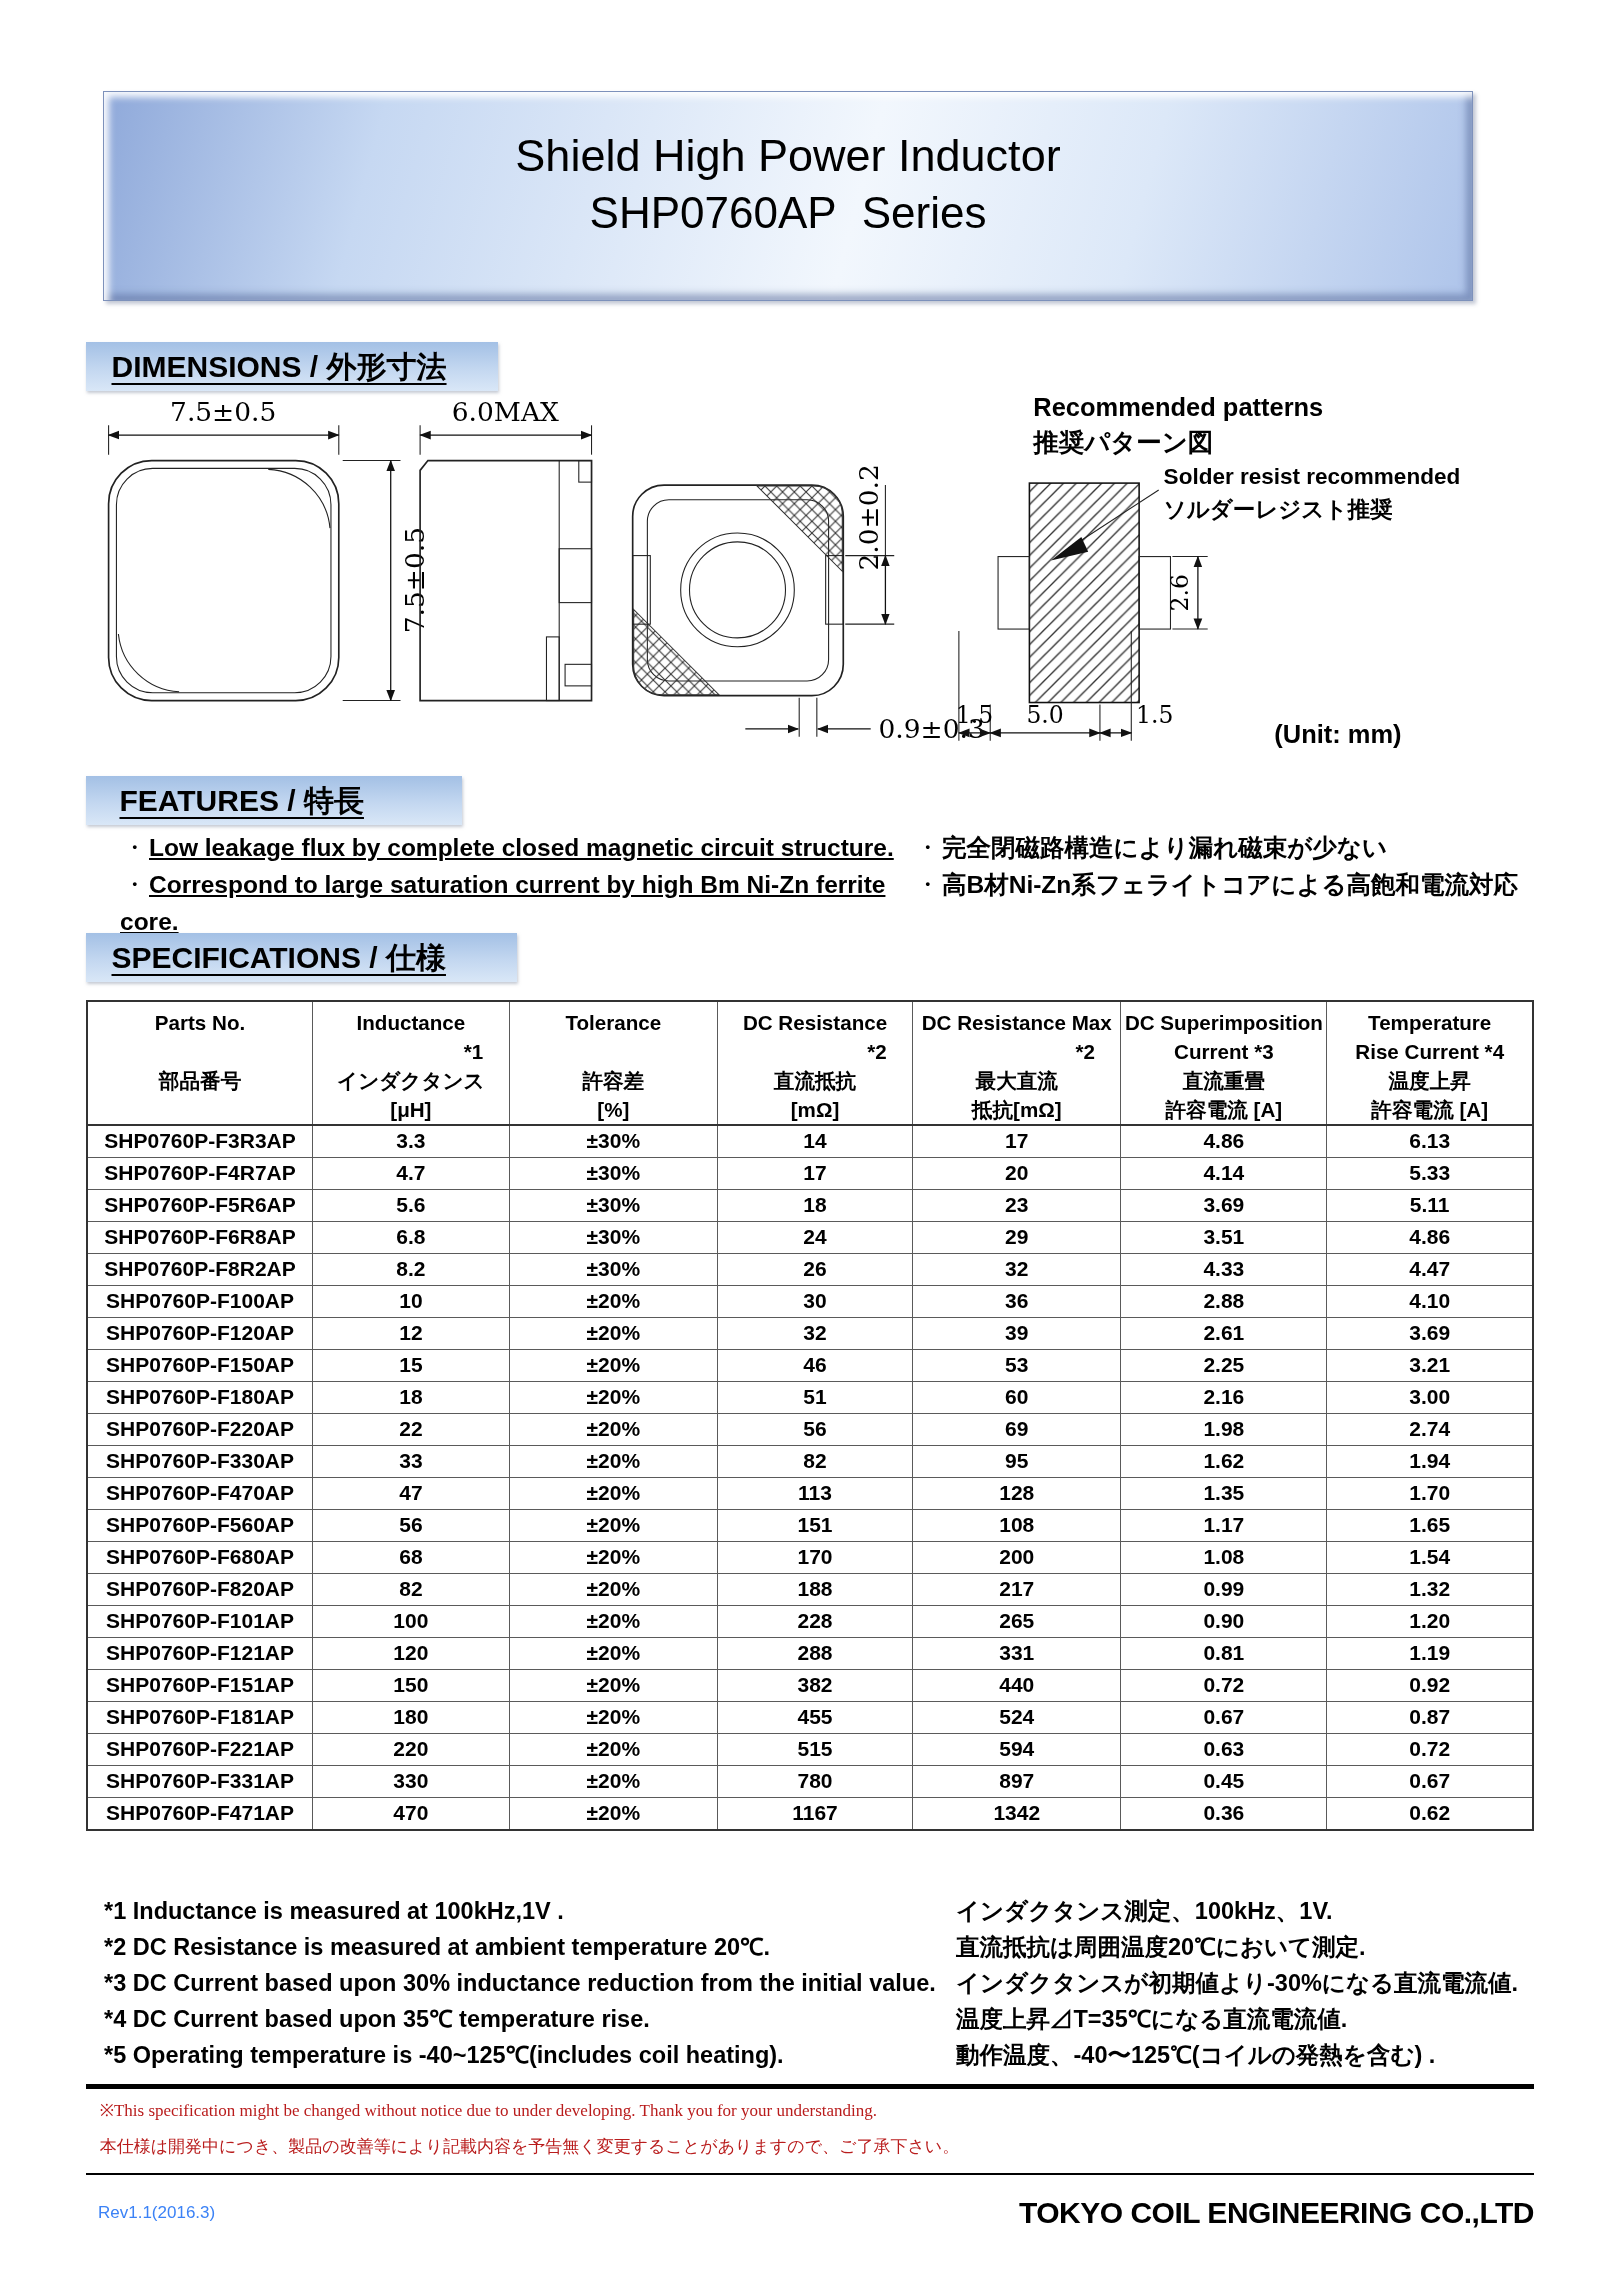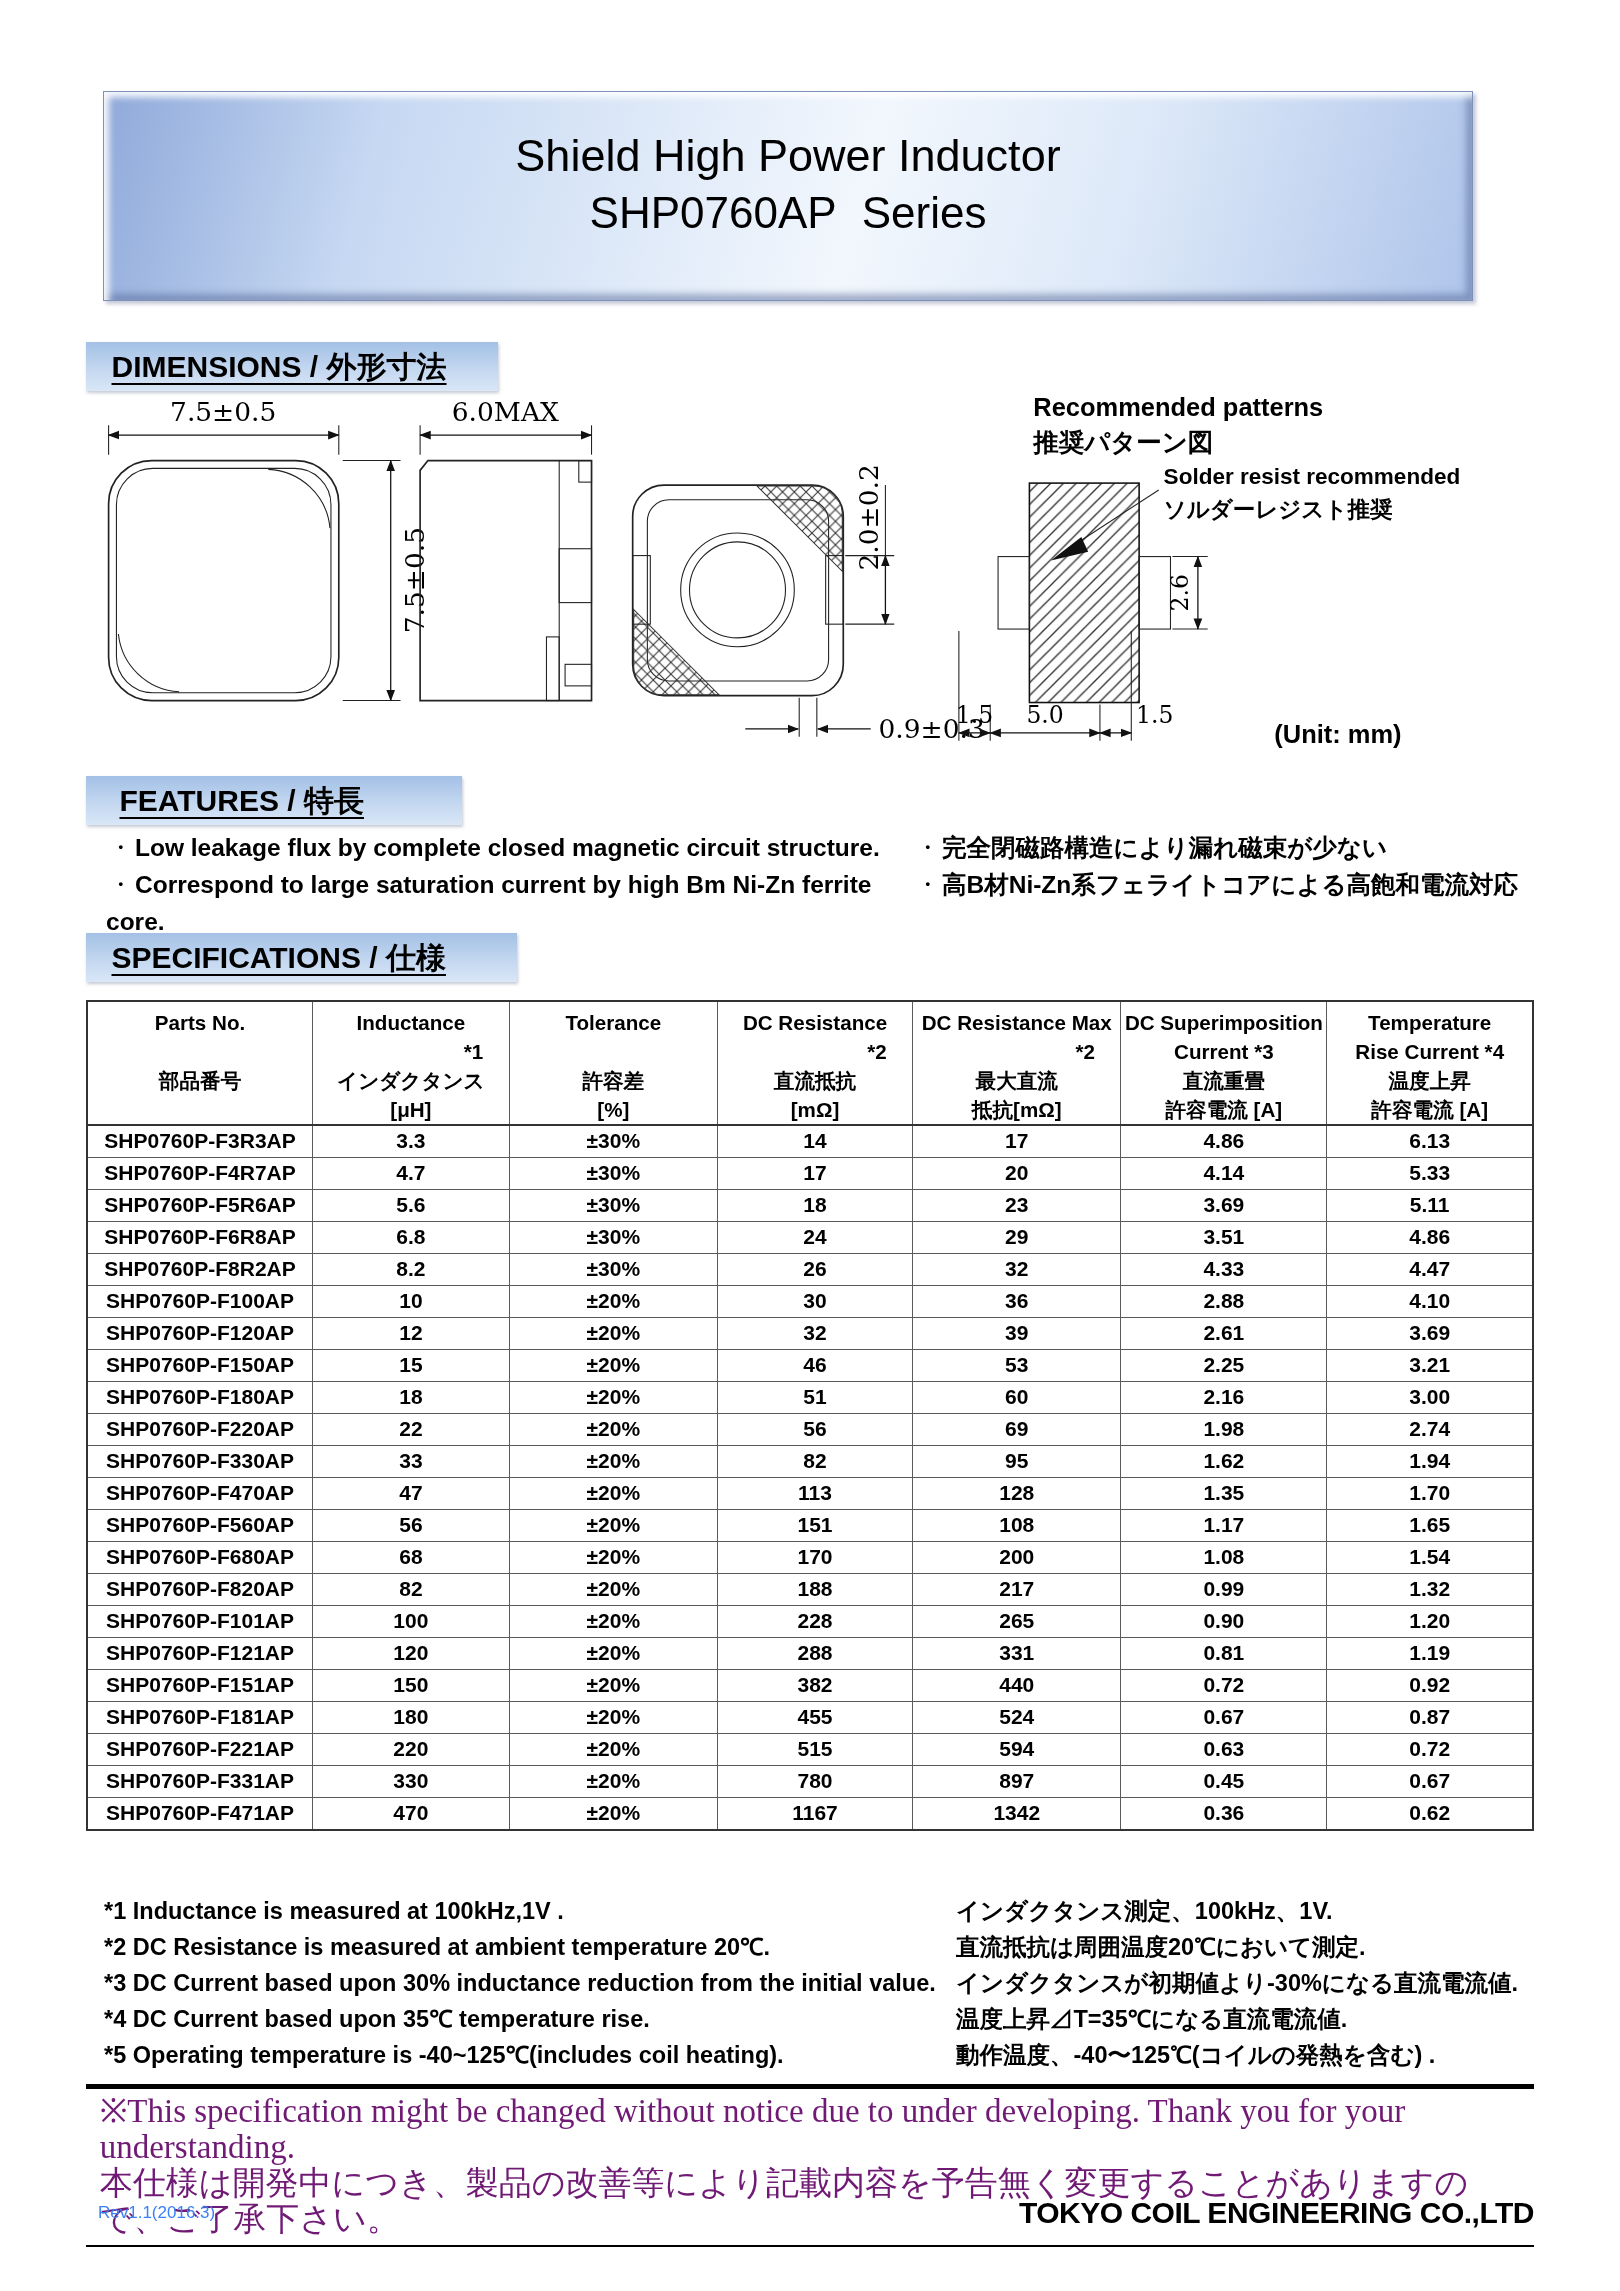--- a/index.html
+++ b/index.html
@@ -28,21 +28,21 @@
   .oln2{fill:none;stroke:#222;stroke-width:1.1px;}
   .ext{stroke:#222;stroke-width:1.1px;}
   .dimline{stroke:#111;stroke-width:1.3px;}
   text.dim{font-family:"DejaVu Serif","Liberation Serif",serif;font-size:27px;fill:#000;}
   text.dims{font-family:"DejaVu Serif","Liberation Serif",serif;font-size:24px;fill:#000;}
   text.lblb{font-family:"Liberation Sans",sans-serif;font-weight:700;font-size:26px;fill:#000;}
   text.lbl2{font-family:"Liberation Sans",sans-serif;font-weight:700;font-size:23px;fill:#000;}
 
   
   .feat-list{position:absolute;top:829px;font-size:24.5px;font-weight:700;line-height:37px;color:#000;}
-  #feat-en{left:106px;width:794px;}
+  #feat-en{left:120px;width:794px;text-decoration:underline;}
   #feat-jp{left:913px;width:686px;}
   .feat-list .b{display:inline-block;width:29px;text-align:center;font-size:19.6px;vertical-align:2px;}
 
   
   table#spec-table{position:absolute;left:86px;top:1000px;width:1448px;border-collapse:collapse;
     table-layout:fixed;background:#fff;}
   #spec-table th,#spec-table td{border:1px solid #5a5a5a;padding:0;text-align:center;color:#000;}
   #spec-table{border:2px solid #333;}
   #spec-table thead th{border-bottom:2px solid #333;vertical-align:top;padding-top:5.9px;}
   .hl{height:29px;line-height:29px;font-size:20.6px;font-weight:600;}
@@ -51,22 +51,22 @@
   #spec-table td{height:31px;font-size:21px;font-weight:600;}
 
   
   .fnotes{position:absolute;top:1893px;font-size:23.5px;font-weight:600;line-height:36px;color:#000;}
   #fn-en{left:104px;width:843px;}
   #fn-jp{left:956px;width:647px;}
 
   
   .disclaimer{position:absolute;left:86px;top:2084px;width:1448px;
     border-top:5.9px solid #000;border-bottom:2px solid #000;
-    font-family:"Liberation Serif","DejaVu Serif",serif;font-size:33px;line-height:36px;
-    padding:3.9px 0 7.8px 13.7px;color:#701a75;box-sizing:border-box;}
+    font-family:"Liberation Serif","DejaVu Serif",serif;font-size:17px;line-height:36px;
+    padding:3.9px 0 7.8px 13.7px;color:#b91c1c;box-sizing:border-box;}
 
   
   .rev{position:absolute;left:98px;top:2203px;font-size:17px;color:#3b82f6;}
   .company{position:absolute;right:86px;top:2196px;font-size:30px;font-weight:700;letter-spacing:-0.5px;color:#000;}
 </style>
 </head>
 <body>
 
 <div class="page">
 

